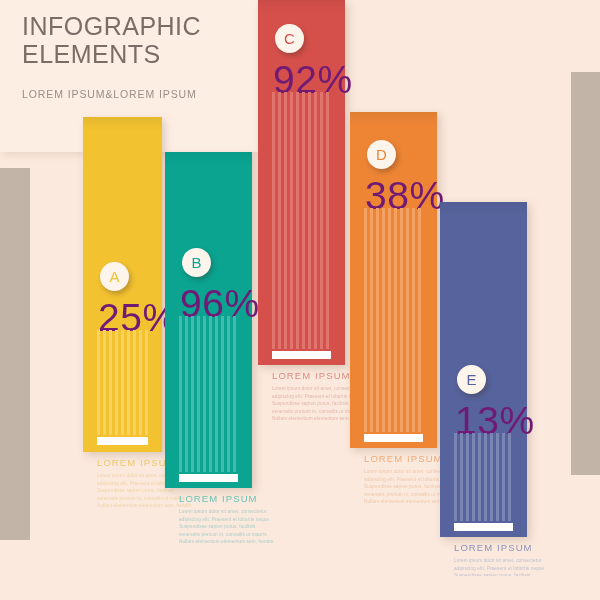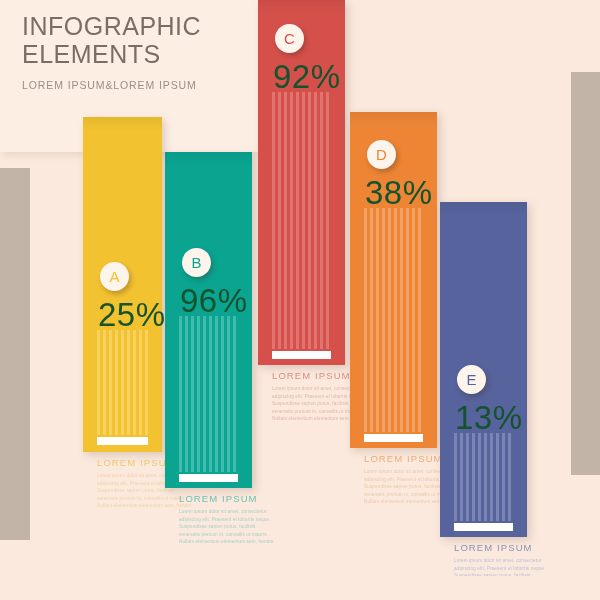--- a/index.html
+++ b/index.html
@@ -48,21 +48,21 @@
     color: #7b6d66;
     font-size: 25px;
     letter-spacing: 0.5px;
     line-height: 28px;
     font-weight: 400;
   }
   .subtitle-line {
     color: #9c8d85;
     font-size: 10.5px;
     letter-spacing: 0.9px;
-    margin-top: 11px;
+    margin-top: 20px;
   }
 
   
   .bar-col {
     position: absolute;
     top: 0;
     height: 600px;
   }
   .bar {
     position: absolute;
@@ -91,22 +91,22 @@
     align-items: center;
     justify-content: center;
     font-size: 15px;
     font-weight: 400;
     line-height: 1;
   }
 
   .pct {
     position: absolute;
     left: 15px;
-    color: #14532d;
-    font-size: 33px;
+    color: #701a75;
+    font-size: 39px;
     font-weight: 400;
     letter-spacing: 0.5px;
     line-height: 1;
     white-space: nowrap;
   }
 
   
   .stripes {
     position: absolute;
     left: 14px;

